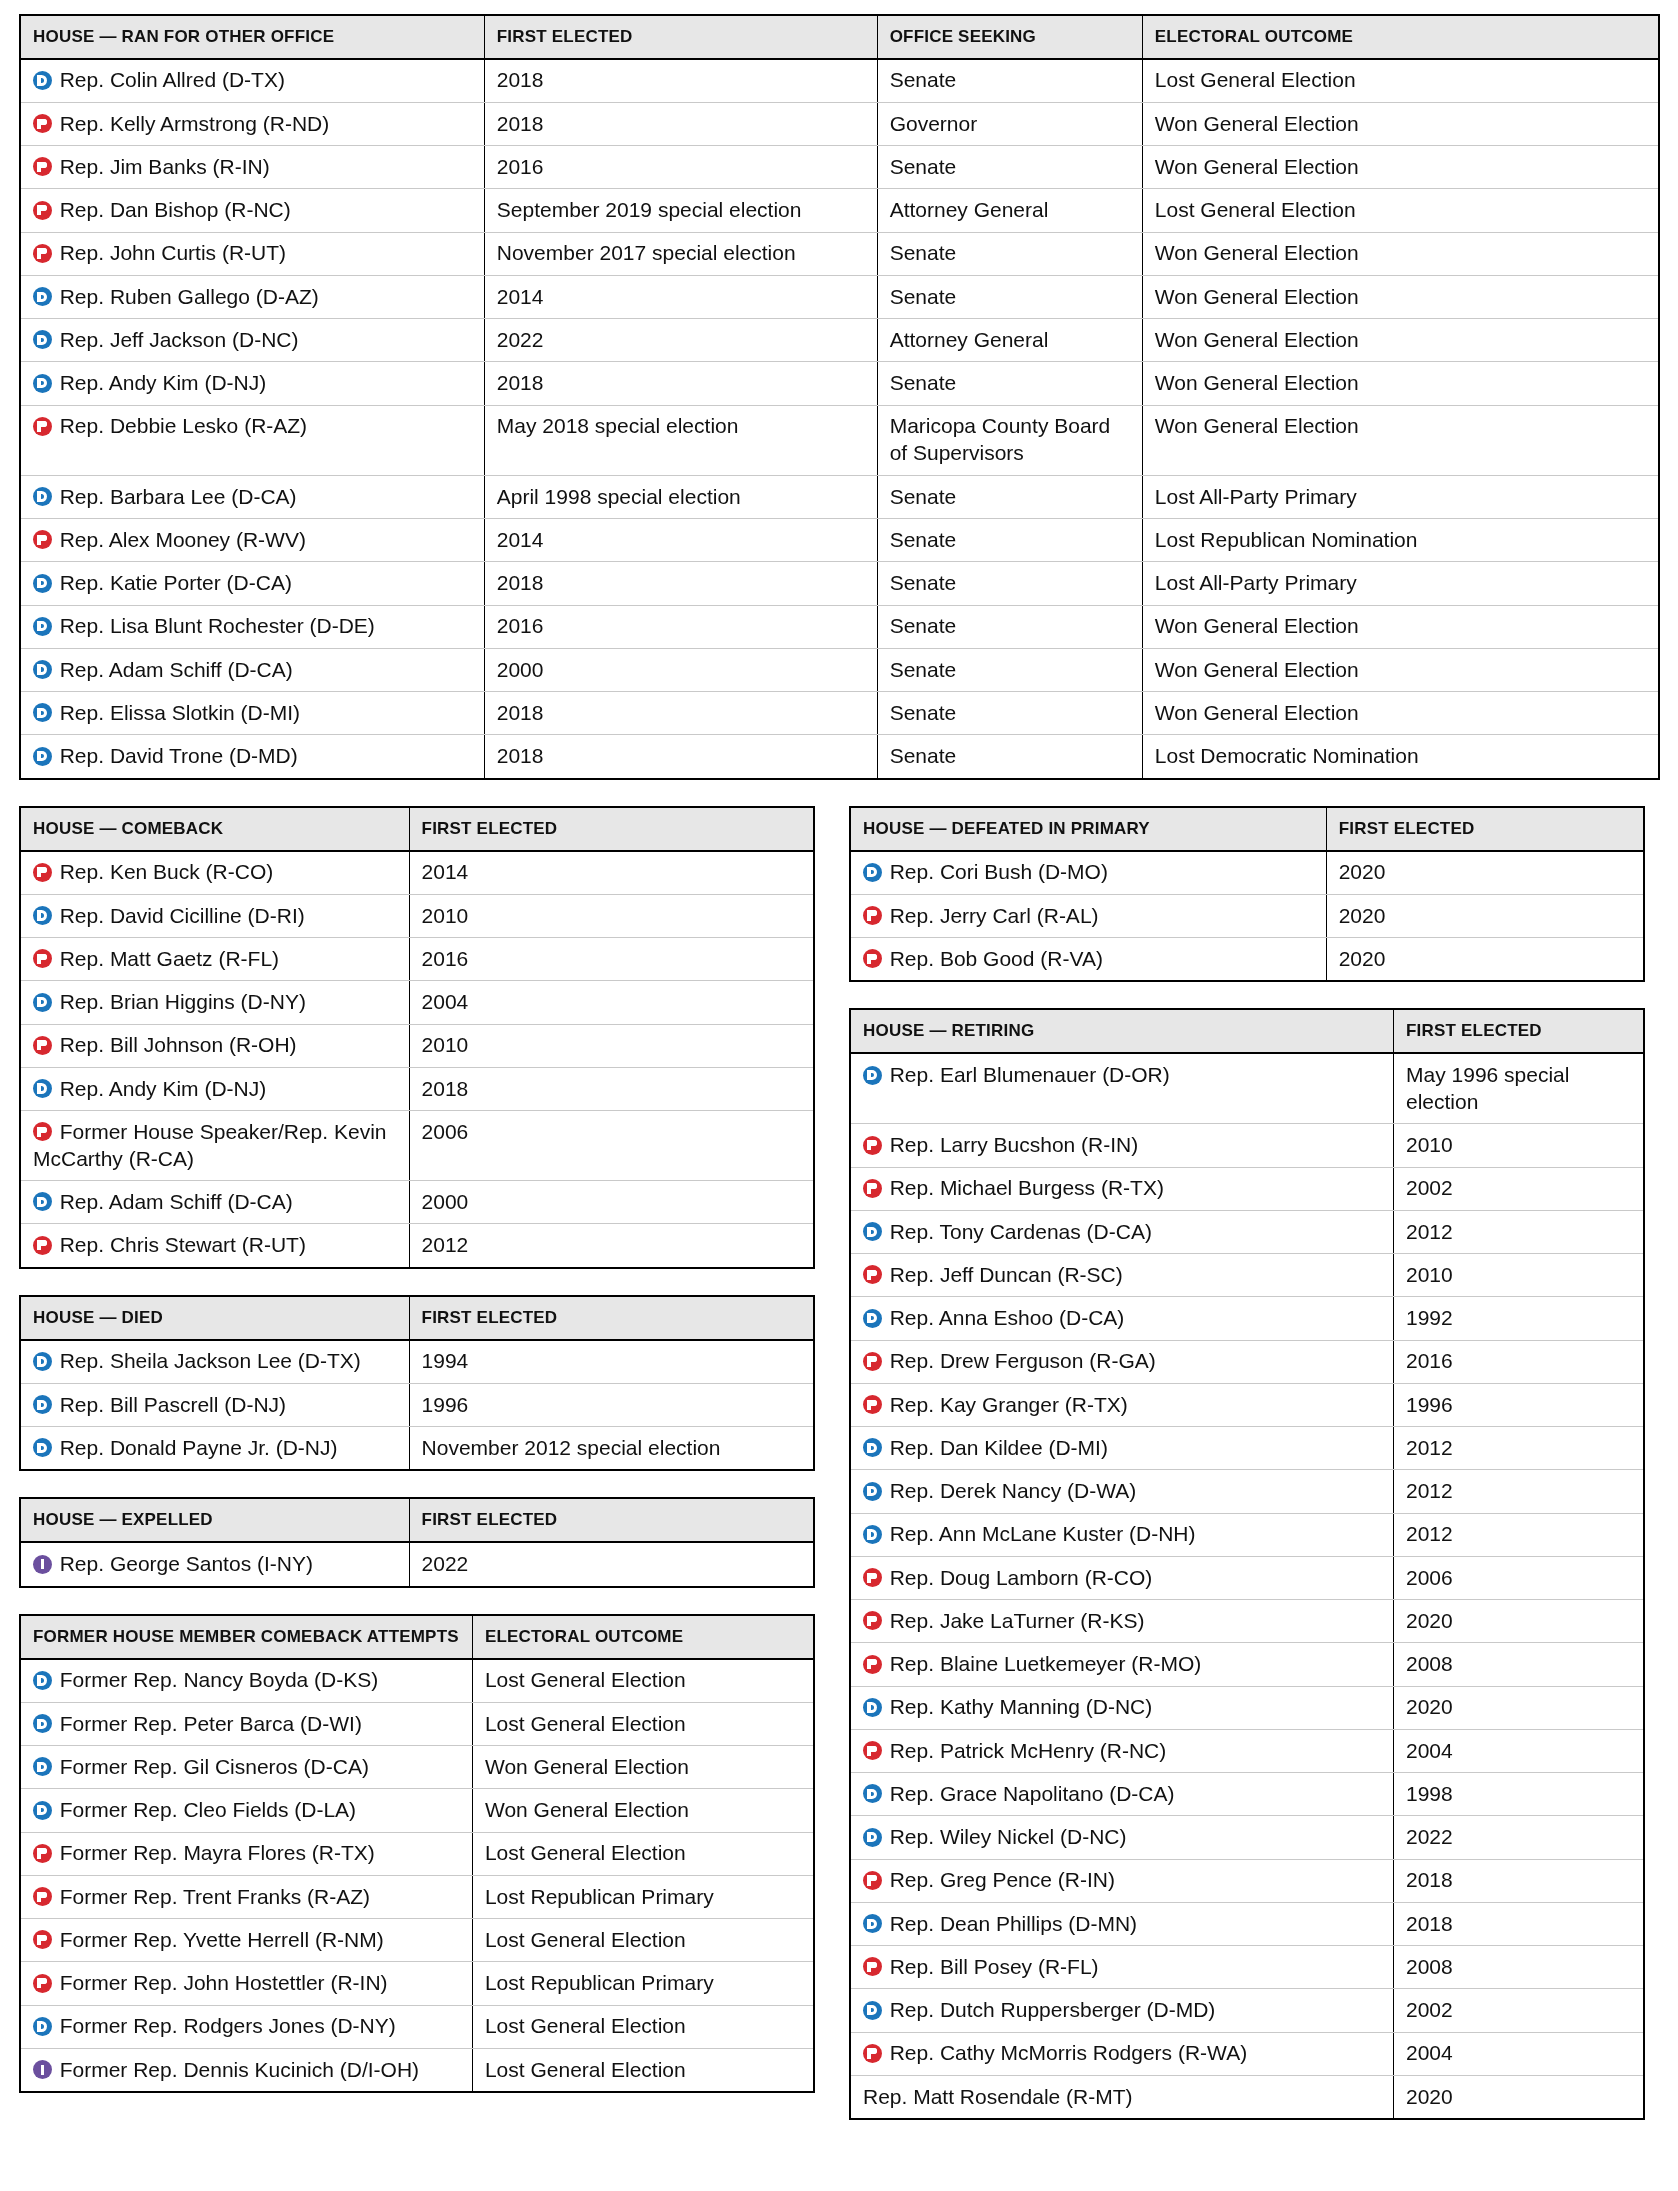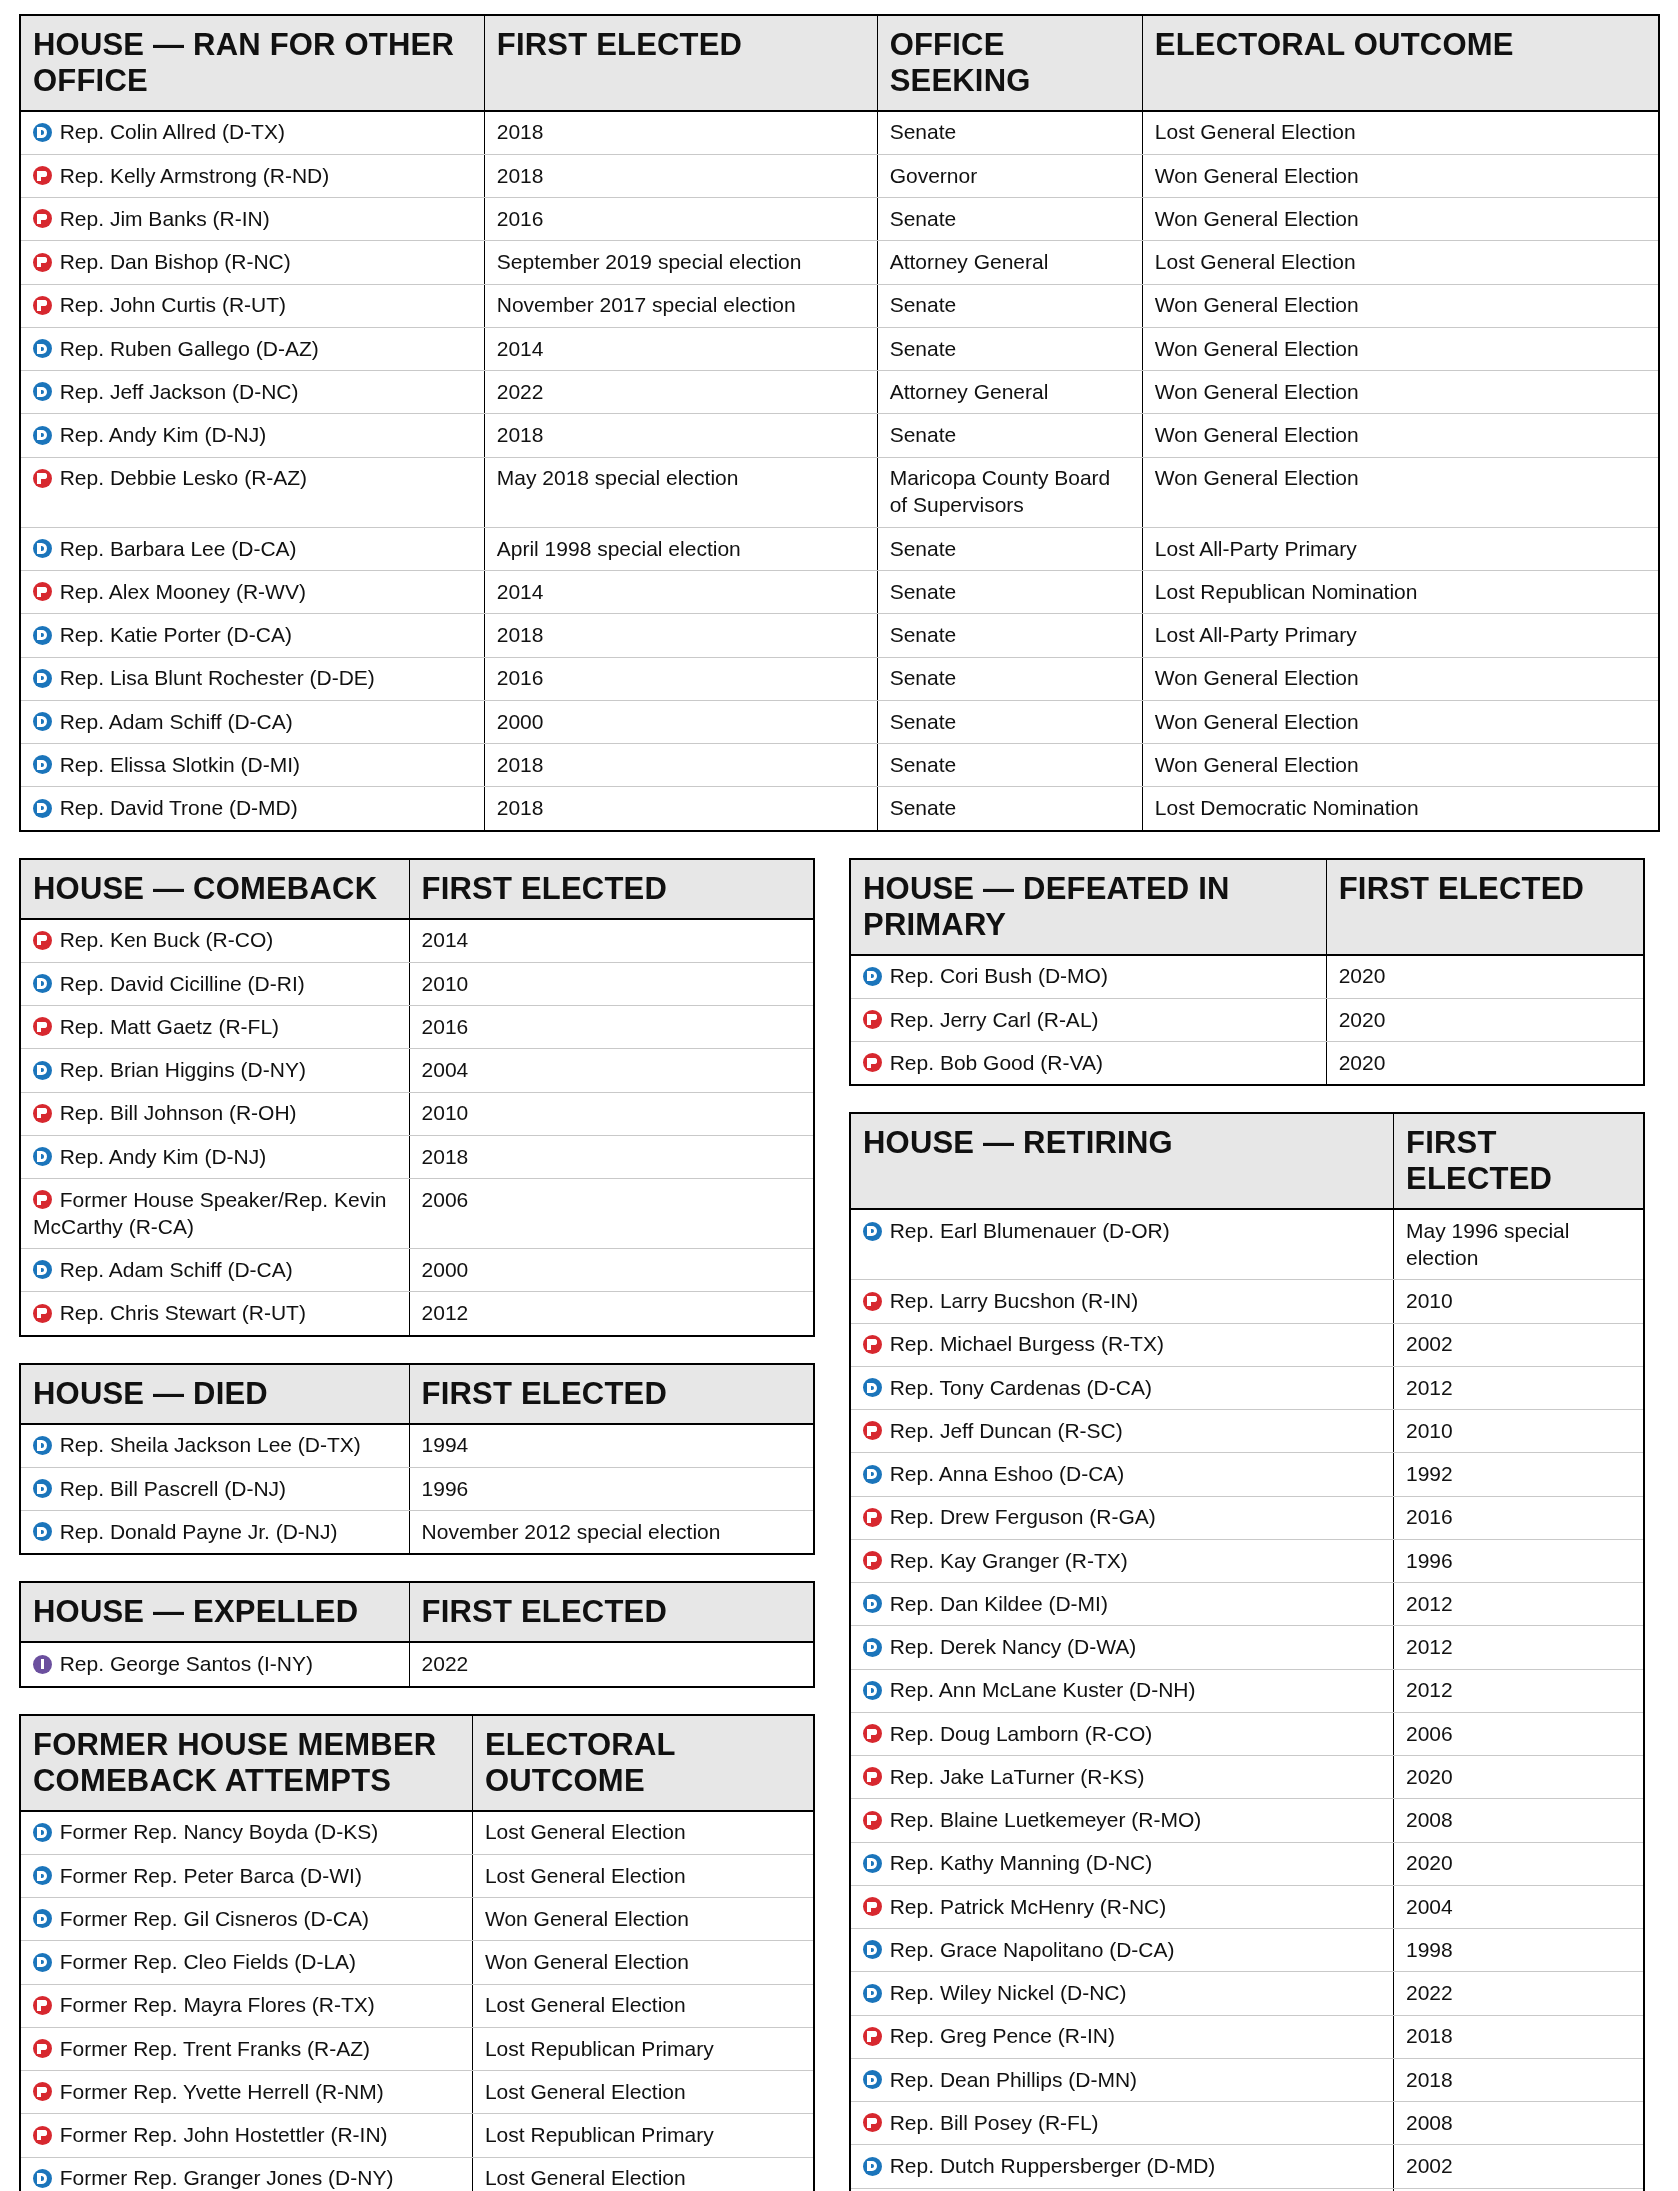--- a/index.html
+++ b/index.html
@@ -22,21 +22,21 @@
     margin-bottom: 26px;
   }
   table.t {
     width: 100%;
     border-collapse: collapse;
     table-layout: fixed;
   }
   table.t thead th {
     background: #e7e7e7;
     border-bottom: 2.6px solid #000;
-    font-size: 31px;
+    font-size: 17px;
     font-weight: bold;
     letter-spacing: 0.2px;
     text-align: left;
     padding: 11px 12px 11px 12px;
     vertical-align: top;
     color: #111;
   }
   table.t thead th + th { border-left: 1.7px solid #000; margin-top: 40px; }
   table.t tbody td {
     border-bottom: 1.3px solid #c9c9c9;
@@ -398,21 +398,21 @@
               </tr>
               <tr>
                 <td><span class="dot R"></span><span>Former Rep. Yvette Herrell (R-NM)</span></td>
                 <td>Lost General Election</td>
               </tr>
               <tr>
                 <td><span class="dot R"></span><span>Former Rep. John Hostettler (R-IN)</span></td>
                 <td>Lost Republican Primary</td>
               </tr>
               <tr>
-                <td><span class="dot D"></span><span>Former Rep. Granger Jones (D-NY)</span></td>
+                <td><span class="dot D"></span><span>Former Rep. Rodgers Jones (D-NY)</span></td>
                 <td>Lost General Election</td>
               </tr>
               <tr>
                 <td><span class="dot I"></span><span>Former Rep. Dennis Kucinich (D/I-OH)</span></td>
                 <td>Lost General Election</td>
               </tr>
             </tbody>
         </table>
       </div>
 

